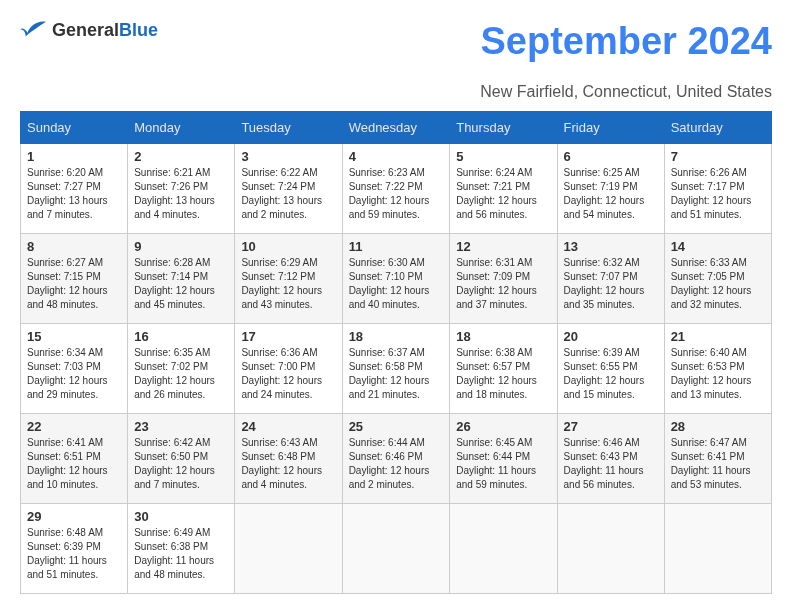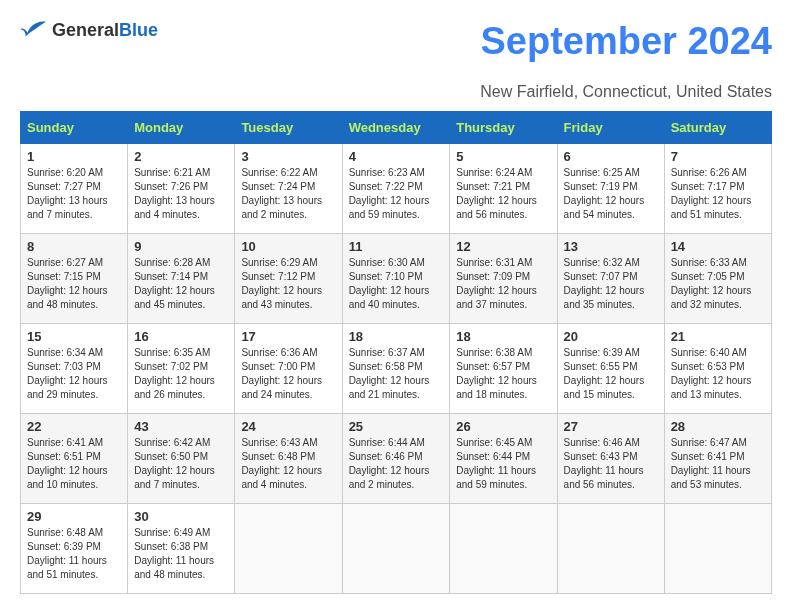--- a/index.html
+++ b/index.html
@@ -48,25 +48,25 @@
       color: #555;
       margin-top: 20px;
     }
     .calendar-table {
       width: 100%;
       border-collapse: collapse;
       font-size: 11px;
     }
     .calendar-table th {
       background-color: #1a6abf;
-      color: #bef264;
+      color: #e5e5e5;
       padding: 8px 6px;
       text-align: left;
       font-size: 13px;
-      font-weight: bold;
+      font-weight: normal;
       border: 1px solid #1a6abf;
       margin-top: 43px;
     }
     .calendar-table td {
       border: 1px solid #ccc;
       vertical-align: top;
       padding: 5px 6px;
       width: 108px;
       height: 90px;
       color: #333;
@@ -257,21 +257,21 @@
       </td>
       </tr>
       <tr>
         <td>
         <span class="day-number">22</span>
         <div class="day-info">
           Sunrise: 6:41 AM<br>Sunset: 6:51 PM<br>Daylight: 12 hours and 10 minutes.
         </div>
       </td>
         <td>
-        <span class="day-number">43</span>
+        <span class="day-number">23</span>
         <div class="day-info">
           Sunrise: 6:42 AM<br>Sunset: 6:50 PM<br>Daylight: 12 hours and 7 minutes.
         </div>
       </td>
         <td>
         <span class="day-number">24</span>
         <div class="day-info">
           Sunrise: 6:43 AM<br>Sunset: 6:48 PM<br>Daylight: 12 hours and 4 minutes.
         </div>
       </td>

